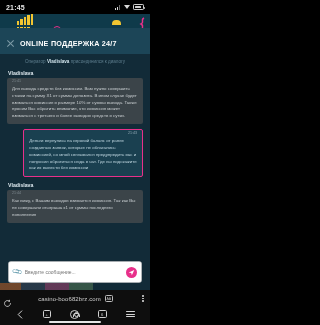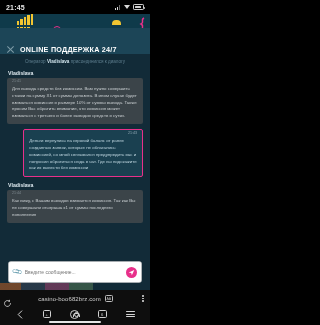--- a/index.html
+++ b/index.html
@@ -54,21 +54,21 @@
   .deco-chart b:nth-of-type(3){left:6.8px;}
   .deco-chart b:nth-of-type(4){left:10.2px;}
   .deco-ring { left:53px; top:12px; width:8px; height:8px; border:1.6px solid #e8308a; border-radius:50%; }
   .deco-dots { left:98px; top:15px; display:flex; gap:2.2px; }
   .deco-dots i { width:2.6px; height:2.6px; background:#f2c531; border-radius:50%; }
   .deco-cap { left:112px; top:6px; width:9px; height:5px; background:#f2c531; border-radius:4px 4px 0 0; }
   .deco-squig { right:4px; top:3px; }
 
   .widget-head {
     position:relative; height:15px; background:#1c4557;
-    display:flex; align-items:flex-end; padding-left:6px; gap:5px;
+    display:flex; align-items:flex-start; padding-left:6px; gap:5px;
   }
   .close-x { width:9px; height:9px; position:relative; flex:0 0 auto; opacity:.55; }
   .close-x::before,.close-x::after{
     content:""; position:absolute; left:0; top:4px; width:9px; height:1.1px; background:#cfe2ea;
   }
   .close-x::before{ transform:rotate(45deg);} .close-x::after{ transform:rotate(-45deg);}
   .widget-title { color:#fff; font-size:7.2px; font-weight:bold; letter-spacing:.25px; }
 
   
   .chat { position:absolute; top:40px; left:0; right:0; bottom:40px; background:#122b38; padding:5px 7px 0 7px; overflow:hidden; }

